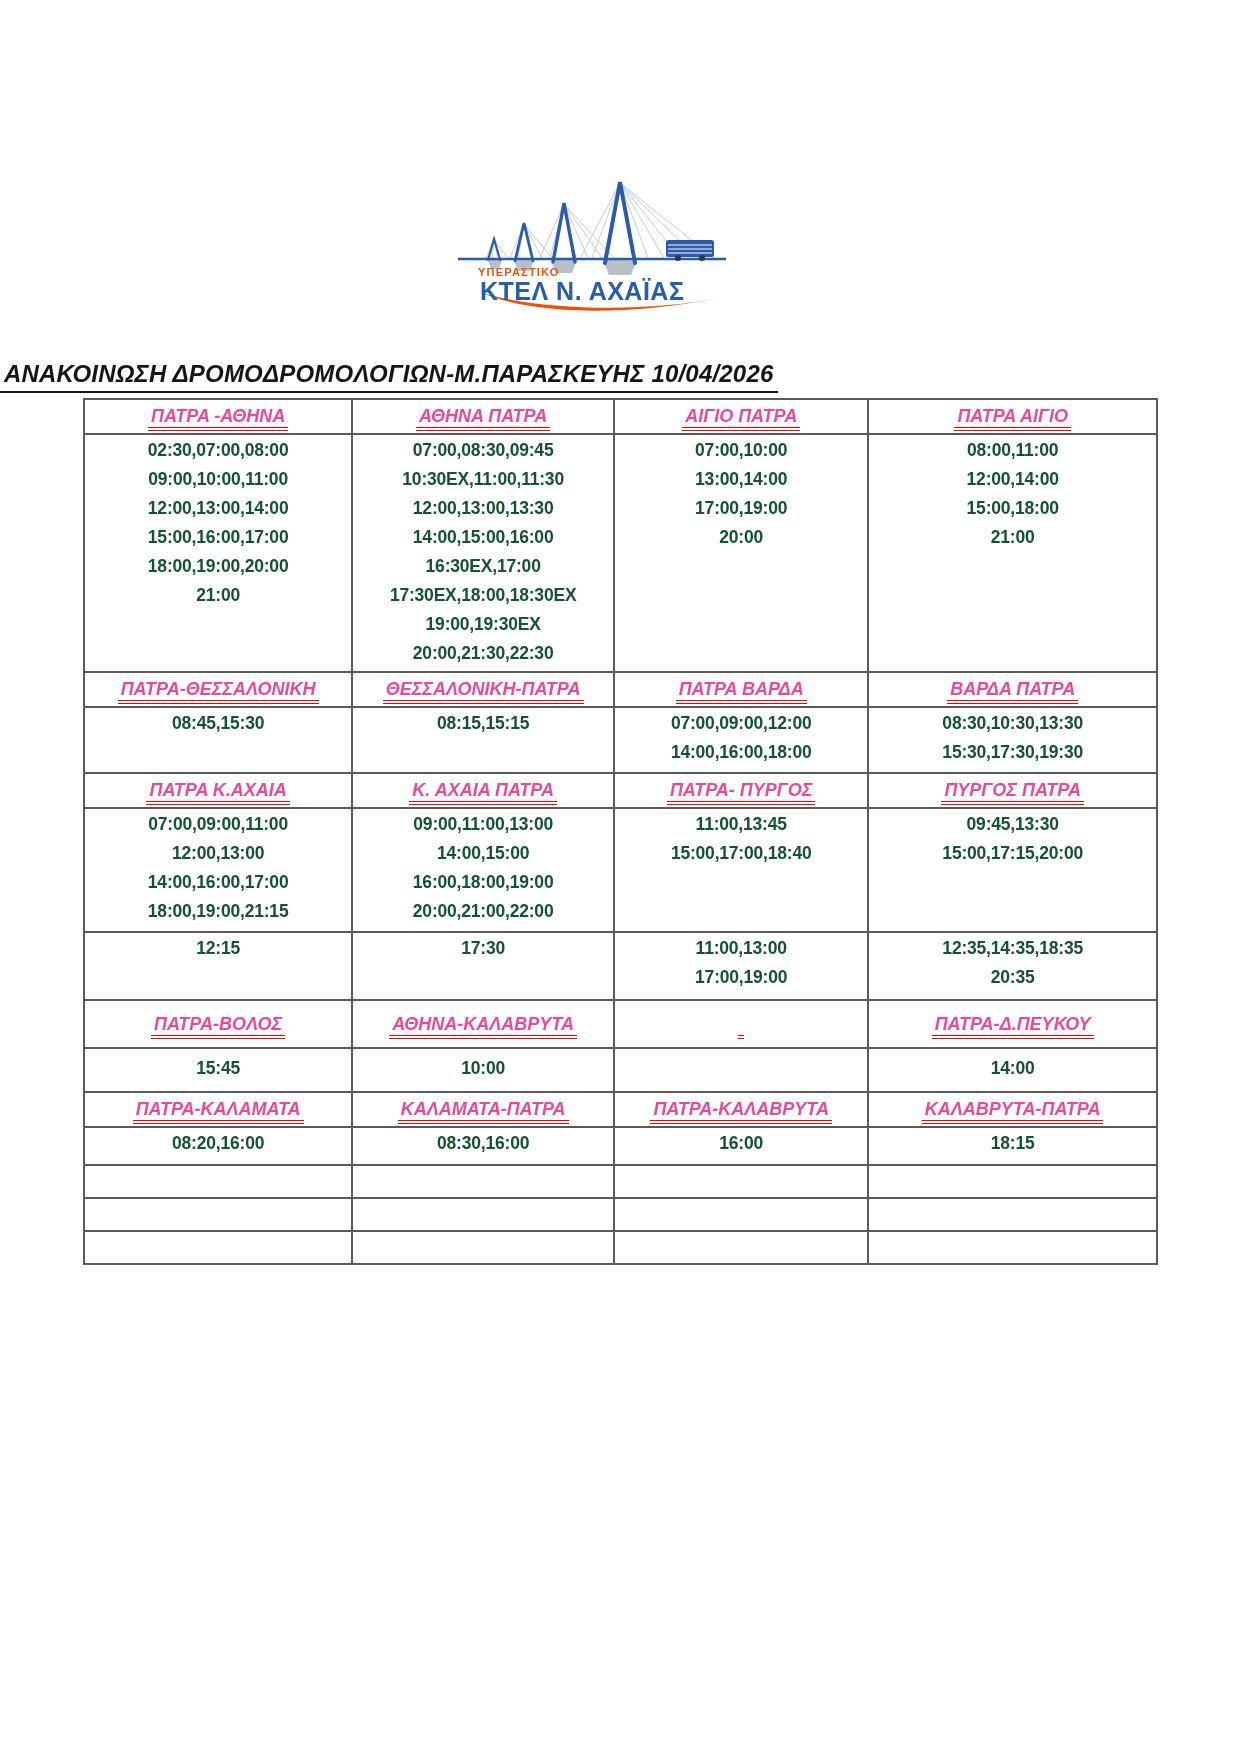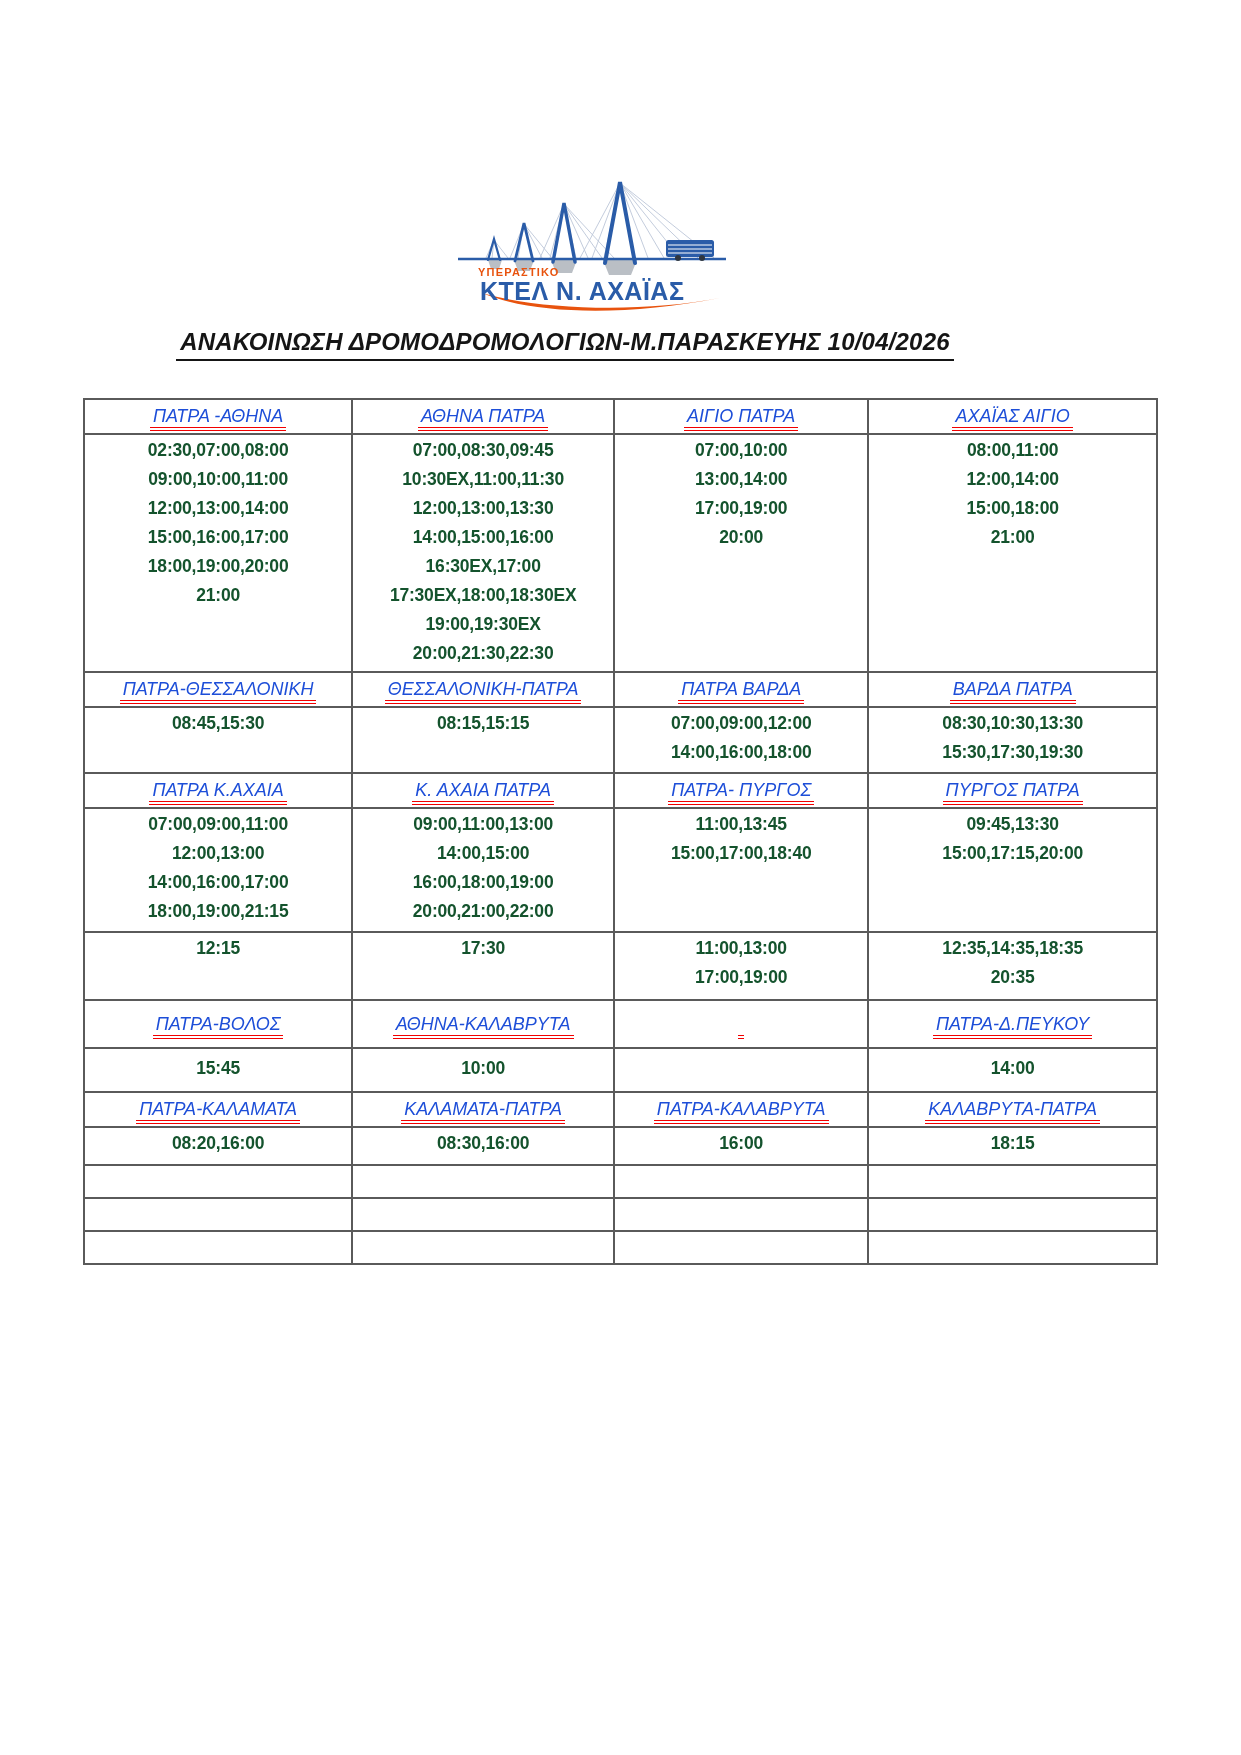--- a/index.html
+++ b/index.html
@@ -7,42 +7,42 @@
     position:relative;
     width:1241px;height:1755px;
     background:#ffffff;
     font-family:"Liberation Sans", sans-serif;
     overflow:hidden;
     padding-left:10px;
   }
   
   .logo{position:absolute;left:452px;top:176px;width:280px;height:150px;}
   
-  .title-wrap{position:absolute;left:0;top:328px;width:1130px;text-align:center;}
+  .title-wrap{position:absolute;left:0;top:360px;width:1130px;text-align:left;}
   .title{
     display:inline-block;
     font-size:24px;font-weight:bold;font-style:italic;color:#151515;
     border-bottom:2.5px solid #151515;padding:0 4px 3px;
     letter-spacing:.2px;white-space:nowrap;
   }
   
   table.sched{
     position:absolute;left:83px;top:398px;width:1075px;
     border-collapse:collapse;table-layout:fixed;
     border:2.5px solid #454545;
   }
   table.sched td{
     border:2px solid #5a5a5a;
     text-align:center;
     overflow:hidden;
   }
   td.hdr{
     height:31px;vertical-align:middle;
-    font-size:18px;font-weight:normal;font-style:italic;
-    color:#1d4ed8;
+    font-size:18px;font-weight:bold;font-style:italic;
+    color:#ec4899;
   }
   .hu{border-bottom:4px double #f20000;padding:0 3px 1px;}
   td.times{
     vertical-align:top;
     font-size:17.5px;font-weight:bold;color:#14532d;
     line-height:29px;padding:1px 2px 3px;
     white-space:pre-line;
     letter-spacing:-0.2px;
   }
   tr.b1d td.times{height:232px;}
@@ -109,21 +109,21 @@
         <col style="width:24.4%">
         <col style="width:23.7%">
         <col style="width:26.9%">
     </colgroup>
     <tbody>
 
       <tr class="b1h">
         <td class="hdr"><span class="hu">ΠΑΤΡΑ -ΑΘΗΝΑ</span></td>
         <td class="hdr"><span class="hu">ΑΘΗΝΑ ΠΑΤΡΑ</span></td>
         <td class="hdr"><span class="hu">ΑΙΓΙΟ ΠΑΤΡΑ</span></td>
-        <td class="hdr"><span class="hu">ΑΧΑΪΑΣ ΑΙΓΙΟ</span></td>
+        <td class="hdr"><span class="hu">ΠΑΤΡΑ ΑΙΓΙΟ</span></td>
       </tr>
       <tr class="b1d">
         <td class="times">02:30,07:00,08:00
 09:00,10:00,11:00
 12:00,13:00,14:00
 15:00,16:00,17:00
 18:00,19:00,20:00
 21:00</td>
         <td class="times">07:00,08:30,09:45
 10:30EX,11:00,11:30

